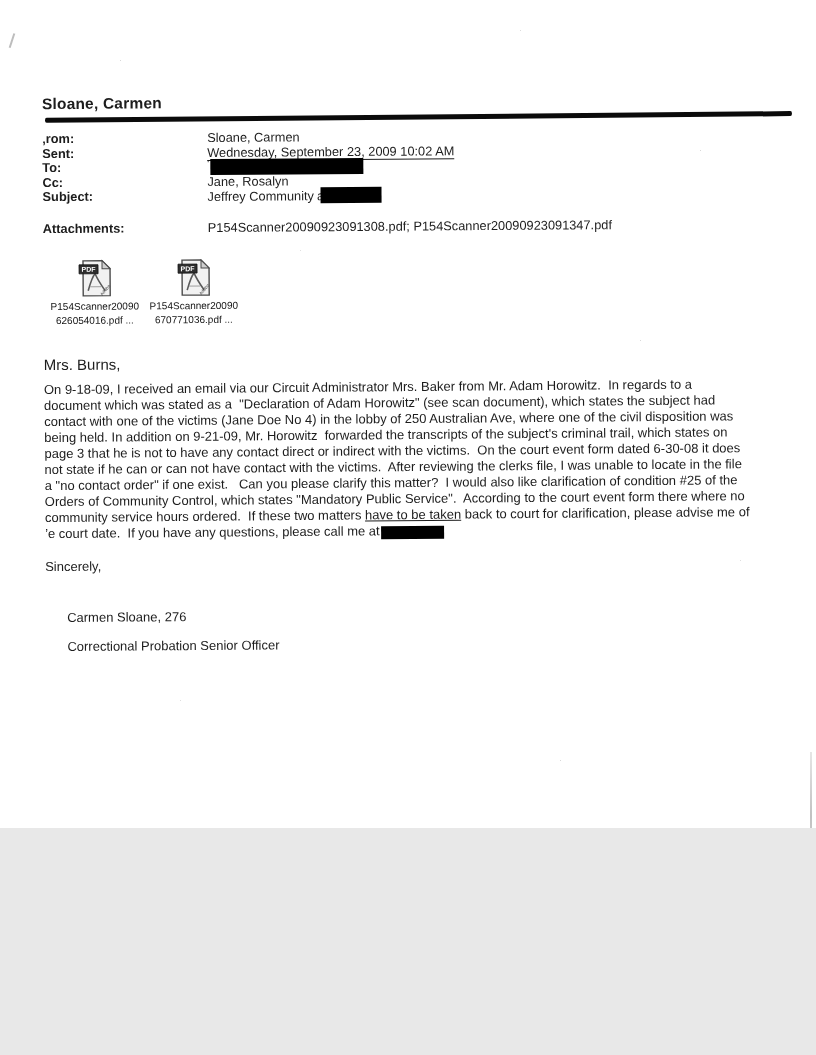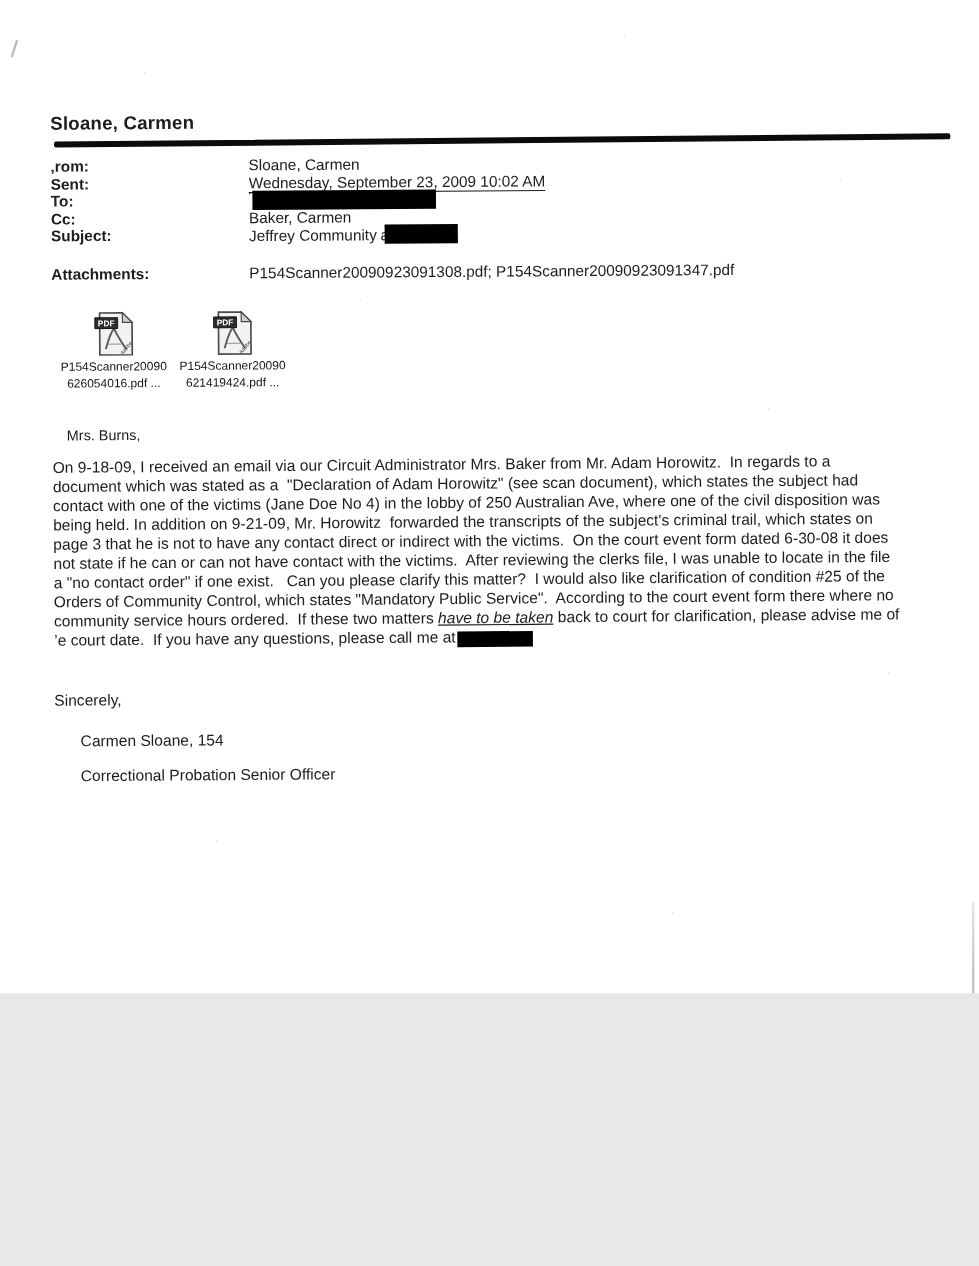--- a/index.html
+++ b/index.html
@@ -30,30 +30,30 @@
   .to-bar { width:153px; height:16px; margin-top:0px; }
   .to-prefix { position:relative; top:-5px; font-size:10px; margin-right:1px; }
   .subject-bar { width:61px; height:16px; margin-left:-4px; }
   .partial-char { margin-left:3px; }
 
   .attach-strip { position:absolute; left:44px; top:258px; display:flex; }
   .attach-item { width:99px; text-align:center; }
   .pdf-icon { display:block; margin:0 auto 2px auto; width:34px; height:40px; }
   .attach-label { font-size:10px; line-height:13.5px; color:#141414; white-space:pre; }
 
-  .salutation { position:absolute; left:42px; top:356px; font-size:12px; white-space:pre;margin-left:12px; }
+  .salutation { position:absolute; left:42px; top:356px; font-size:15px; white-space:pre; }
   .email-body {
     position:absolute; left:42px; top:382px; font-size:13px; line-height:16px;
     transform:rotate(-0.08deg); transform-origin:left top;
   }
   .body-line { white-space:pre; }
-  .uline { text-decoration:underline; text-underline-offset:1px;font-style:italic; }
+  .uline { text-decoration:underline; text-underline-offset:1px; }
   .body-bar { width:63px; height:13px; margin-left:1px; margin-bottom:-1px; }
 
-  .closing { position:absolute; left:42px; top:576px; font-size:13px; white-space:pre; }
+  .closing { position:absolute; left:42px; top:559px; font-size:13px; white-space:pre; }
   .signature { position:absolute; left:42px; top:596px; font-size:13px; line-height:14.5px; white-space:pre; }
 
   .footer-page-num {
     position:absolute; left:0; right:14px; top:1015px; text-align:center;
     font-family:"DejaVu Serif", serif; font-size:12px; color:#222;
   }
 
   
   .artifact-slash { position:absolute; left:11px; top:33px; width:1.5px; height:15px; background:#9a9a9a; opacity:.65; transform:rotate(18deg); }
   .artifact-streak { position:absolute; left:810px; top:752px; width:2px; height:160px; opacity:.6;
@@ -89,21 +89,21 @@
       <div class="field-row">
         <span class="field-label">Sent:</span>
         <span class="field-value sent-value">Wednesday, September 23, 2009 10:02 AM</span>
       </div>
       <div class="field-row">
         <span class="field-label">To:</span>
         <span class="field-value"><span class="to-prefix">'</span><span class="redaction to-bar"></span></span>
       </div>
       <div class="field-row">
         <span class="field-label">Cc:</span>
-        <span class="field-value">Baker, Carmen</span>
+        <span class="field-value">Jane, Rosalyn</span>
       </div>
       <div class="field-row">
         <span class="field-label">Subject:</span>
         <span class="field-value"><span>Jeffrey Community</span><span class="partial-char">a</span><span class="redaction subject-bar"></span></span>
       </div>
       <div class="field-row attachments">
         <span class="field-label">Attachments:</span>
         <span class="field-value">P154Scanner20090923091308.pdf; P154Scanner20090923091347.pdf</span>
       </div>
     </div>
@@ -124,21 +124,21 @@
       <div class="attach-item">
         <svg class="pdf-icon" viewBox="0 0 34 40">
           <path d="M5 3 h19 l8 8 v27 H5 z" fill="#f2f2f2" stroke="#4a4a4a" stroke-width="1.4"></path>
           <path d="M24 3 l8 8 h-8 z" fill="#cfcfcf" stroke="#4a4a4a" stroke-width="1"></path>
           <path d="M10 33 Q14 19 17 16 Q20 23 27 33" fill="none" stroke="#5a5a5a" stroke-width="1.6"></path>
           <path d="M12 29 h11" stroke="#8a8a8a" stroke-width="0.8"></path>
           <rect x="1" y="7" width="19" height="9" fill="#2e2e2e" stroke="#111" stroke-width="0.8"></rect>
           <text x="3.5" y="14" font-size="7" font-weight="bold" fill="#fff" font-family="Liberation Sans, sans-serif">PDF</text>
           <text x="21" y="36" font-size="4.5" fill="#3a3a3a" transform="rotate(-50 25 34)" font-family="Liberation Sans, sans-serif">Adobe</text>
         </svg>
-        <div class="attach-label"><span>P154Scanner20090</span><br><span>621419424.pdf ...</span></div>
+        <div class="attach-label"><span>P154Scanner20090</span><br><span>670771036.pdf ...</span></div>
       </div>
     </div>
 
     <div class="salutation">Mrs. Burns,</div>
 
     <div class="email-body">
       <div class="body-line">On 9-18-09, I received an email via our Circuit Administrator Mrs. Baker from Mr. Adam Horowitz.  In regards to a</div>
       <div class="body-line">document which was stated as a  "Declaration of Adam Horowitz" (see scan document), which states the subject had</div>
       <div class="body-line">contact with one of the victims (Jane Doe No 4) in the lobby of 250 Australian Ave, where one of the civil disposition was</div>
       <div class="body-line">being held. In addition on 9-21-09, Mr. Horowitz  forwarded the transcripts of the subject's criminal trail, which states on</div>
@@ -146,20 +146,20 @@
       <div class="body-line">not state if he can or can not have contact with the victims.  After reviewing the clerks file, I was unable to locate in the file</div>
       <div class="body-line">a "no contact order" if one exist.   Can you please clarify this matter?  I would also like clarification of condition #25 of the</div>
       <div class="body-line">Orders of Community Control, which states "Mandatory Public Service".  According to the court event form there where no</div>
       <div class="body-line"><span>community service hours ordered.  If these two matters </span><span class="uline">have to be taken</span><span> back to court for clarification, please advise me of</span></div>
       <div class="body-line"><span>’e court date.  If you have any questions, please call me at</span><span class="redaction body-bar"></span></div>
     </div>
 
     <div class="closing">Sincerely,</div>
 
     <div class="signature">
-      <span>Carmen Sloane, 154</span><br>
+      <span>Carmen Sloane, 276</span><br>
       <span>Correctional Probation Senior Officer</span>
     </div>
 
   </div>
 
   <div class="footer-page-num">1</div>
 </div>
 
 </body></html>

